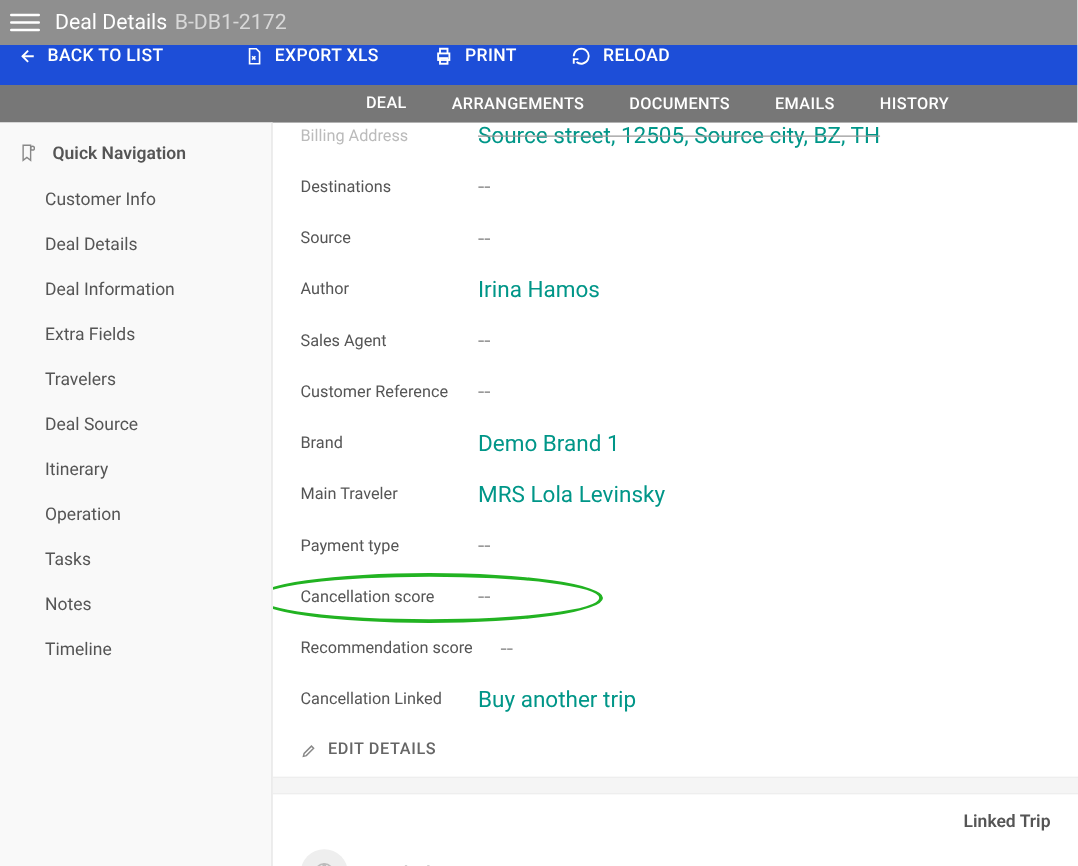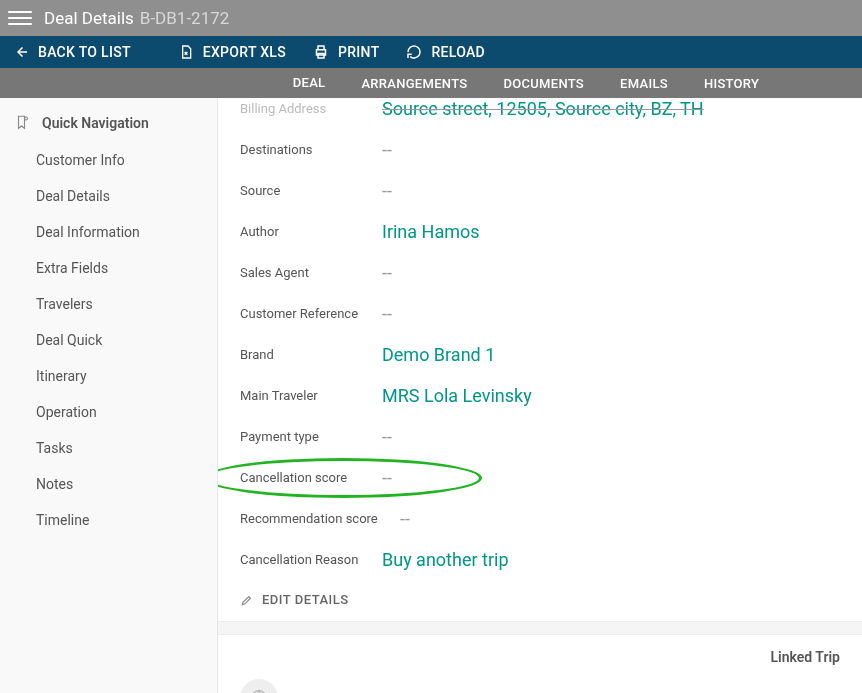--- a/index.html
+++ b/index.html
@@ -31,26 +31,26 @@
 }
 .topbar-title {
   font-size: 17px;
   font-weight: 400;
   display: flex;
   gap: 6px;
   align-items: baseline;
 }
 .topbar-title .deal-id { color: #d8d8d8; }
 .actionbar {
-  background: #0c4a6e;
+  background: #1d4ed8;
   color: #fff;
   height: 32px;
   display: flex;
-  align-items: center;
-  gap: 26px;
+  align-items: flex-start;
+  gap: 43px;
   padding: 0 12px;
 }
 .action-btn {
   display: flex; align-items: center; gap: 8px;
   font-size: 14px; font-weight: 500; letter-spacing: 0.3px;
   cursor: pointer;
 }
 .action-btn .icon { width: 18px; height: 18px; display:flex; align-items:center; justify-content:center; }
 .tabbar {
   background: #777;
@@ -222,21 +222,21 @@
             <circle cx="16" cy="6" r="2"></circle>
           </svg>
       </span>
       <span>Quick Navigation</span>
     </div>
     <div class="sidebar-item">Customer Info</div>
     <div class="sidebar-item">Deal Details</div>
     <div class="sidebar-item">Deal Information</div>
     <div class="sidebar-item">Extra Fields</div>
     <div class="sidebar-item">Travelers</div>
-    <div class="sidebar-item">Deal Quick</div>
+    <div class="sidebar-item">Deal Source</div>
     <div class="sidebar-item">Itinerary</div>
     <div class="sidebar-item">Operation</div>
     <div class="sidebar-item">Tasks</div>
     <div class="sidebar-item">Notes</div>
     <div class="sidebar-item">Timeline</div>
   </div>
 
   <div class="content">
     <div class="content-inner">
       <div class="details-table">
@@ -290,21 +290,21 @@
           <div class="details-label">Cancellation score</div>
           <div class="details-value empty">--</div>
         </div>
 
         <div class="details-row">
           <div class="details-label" style="width:160px;">Recommendation score</div>
           <div class="details-value empty">--</div>
         </div>
 
         <div class="details-row" style="position:relative;">
-          <div class="details-label">Cancellation Reason</div>
+          <div class="details-label">Cancellation Linked</div>
           <div class="details-value">Buy another trip</div>
         </div>
       </div>
 
       <div class="edit-btn">
         <span>
           <svg viewBox="0 0 24 24" width="14" height="14" fill="none" stroke="#888" stroke-width="2">
               <path d="M4 20l4-1 10-10-3-3L5 16z"></path>
             </svg>
         </span>

